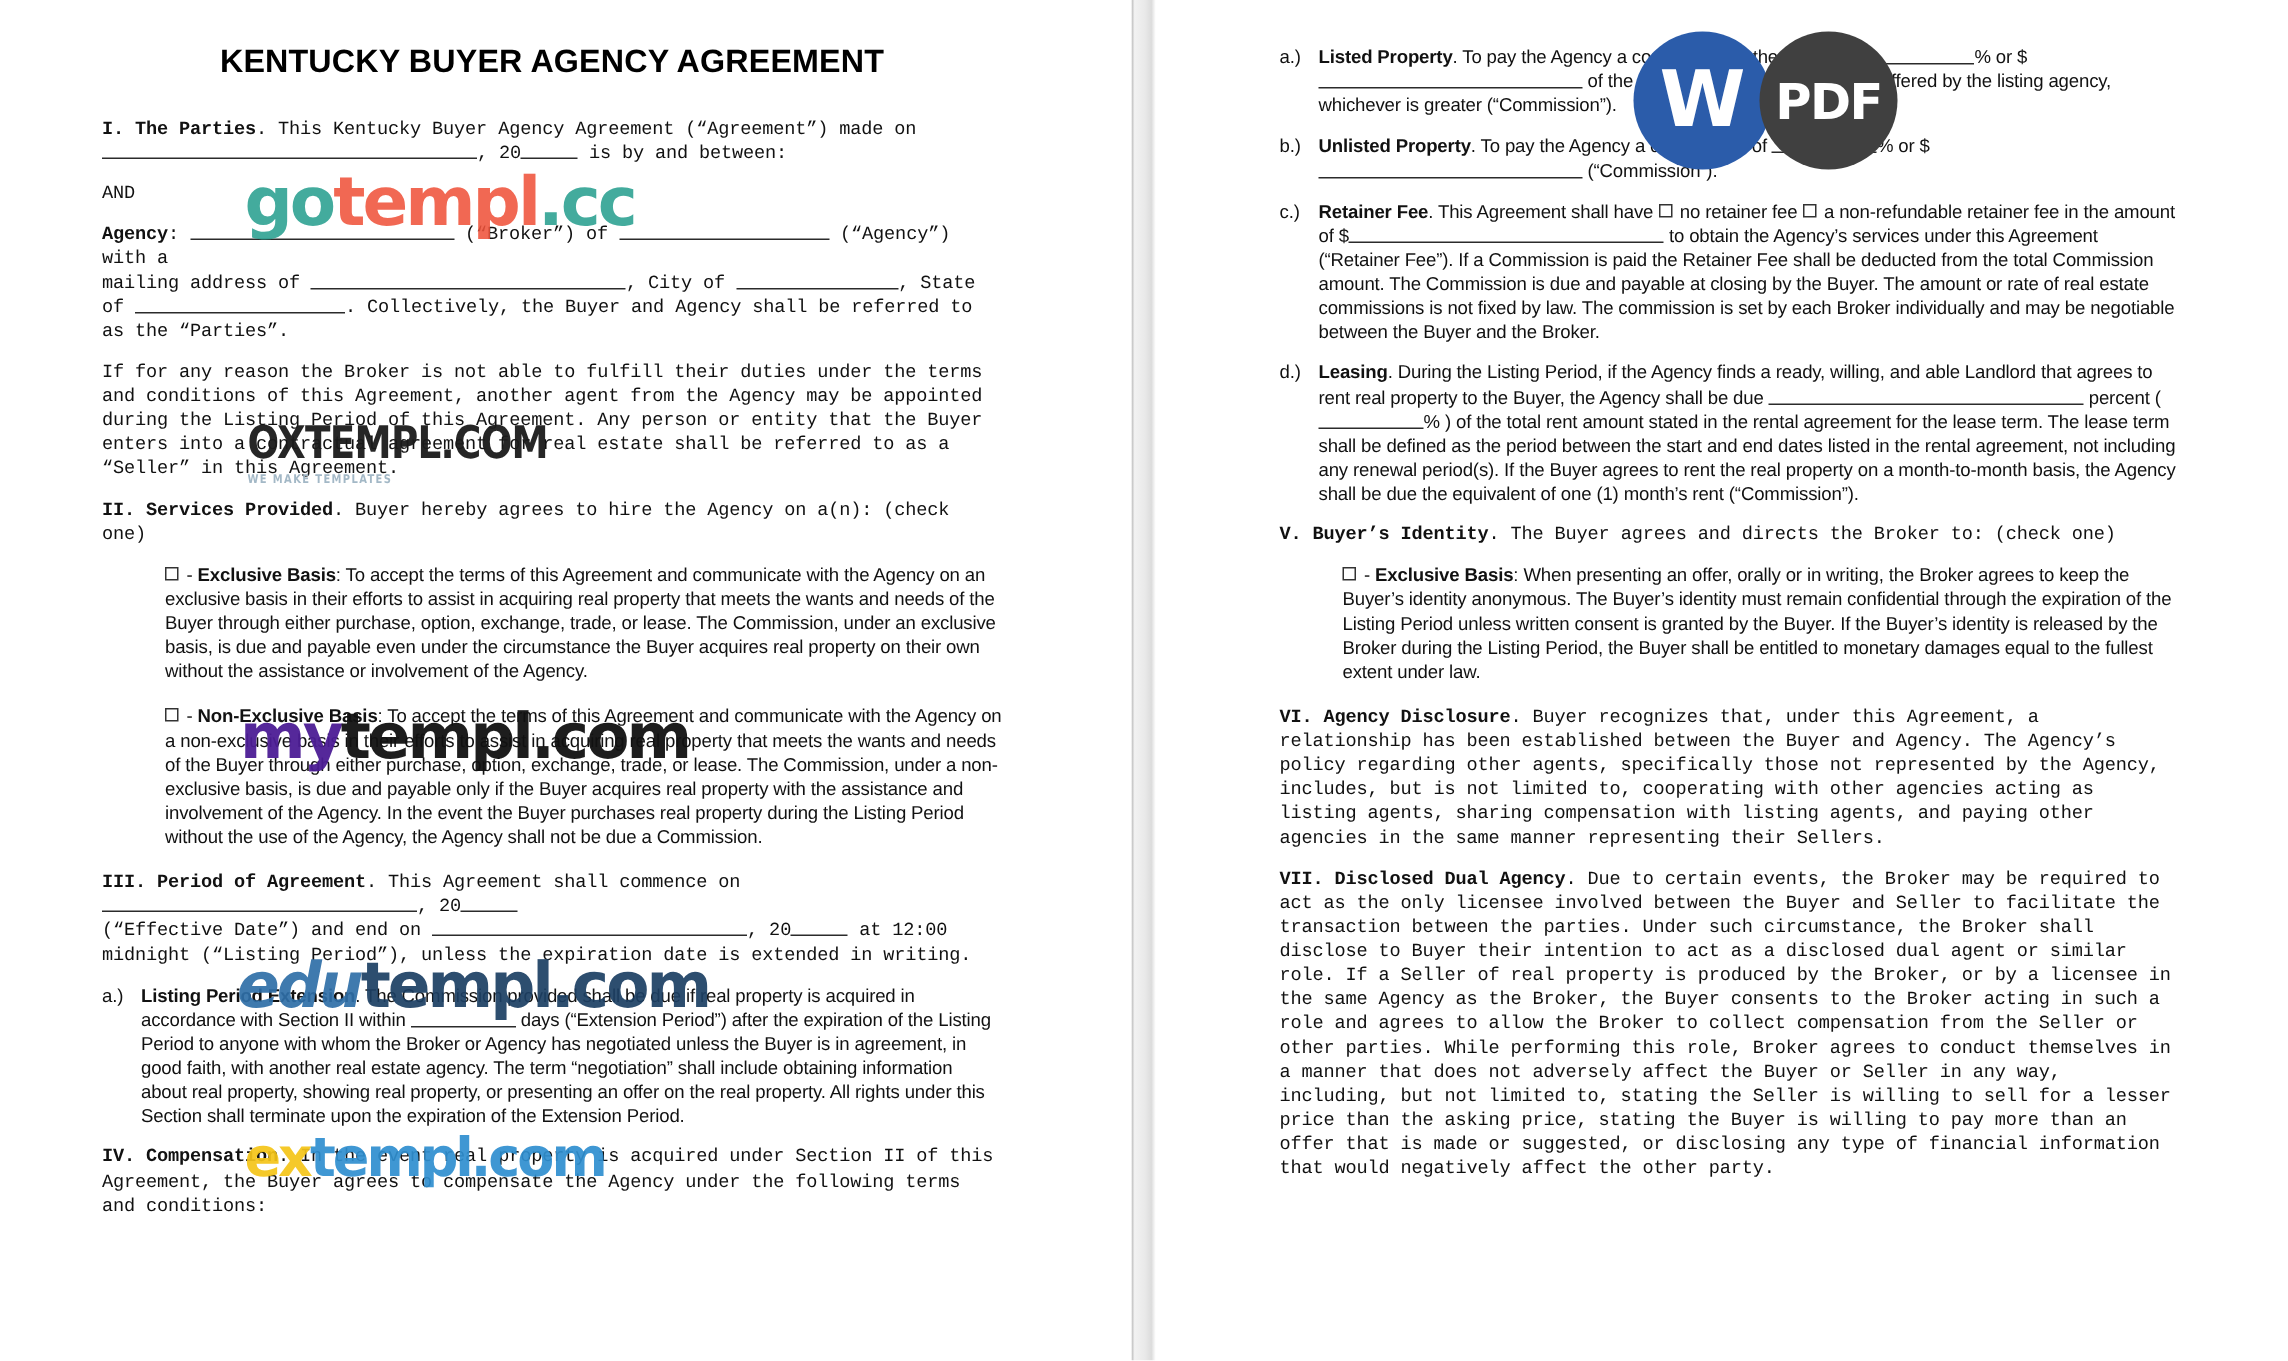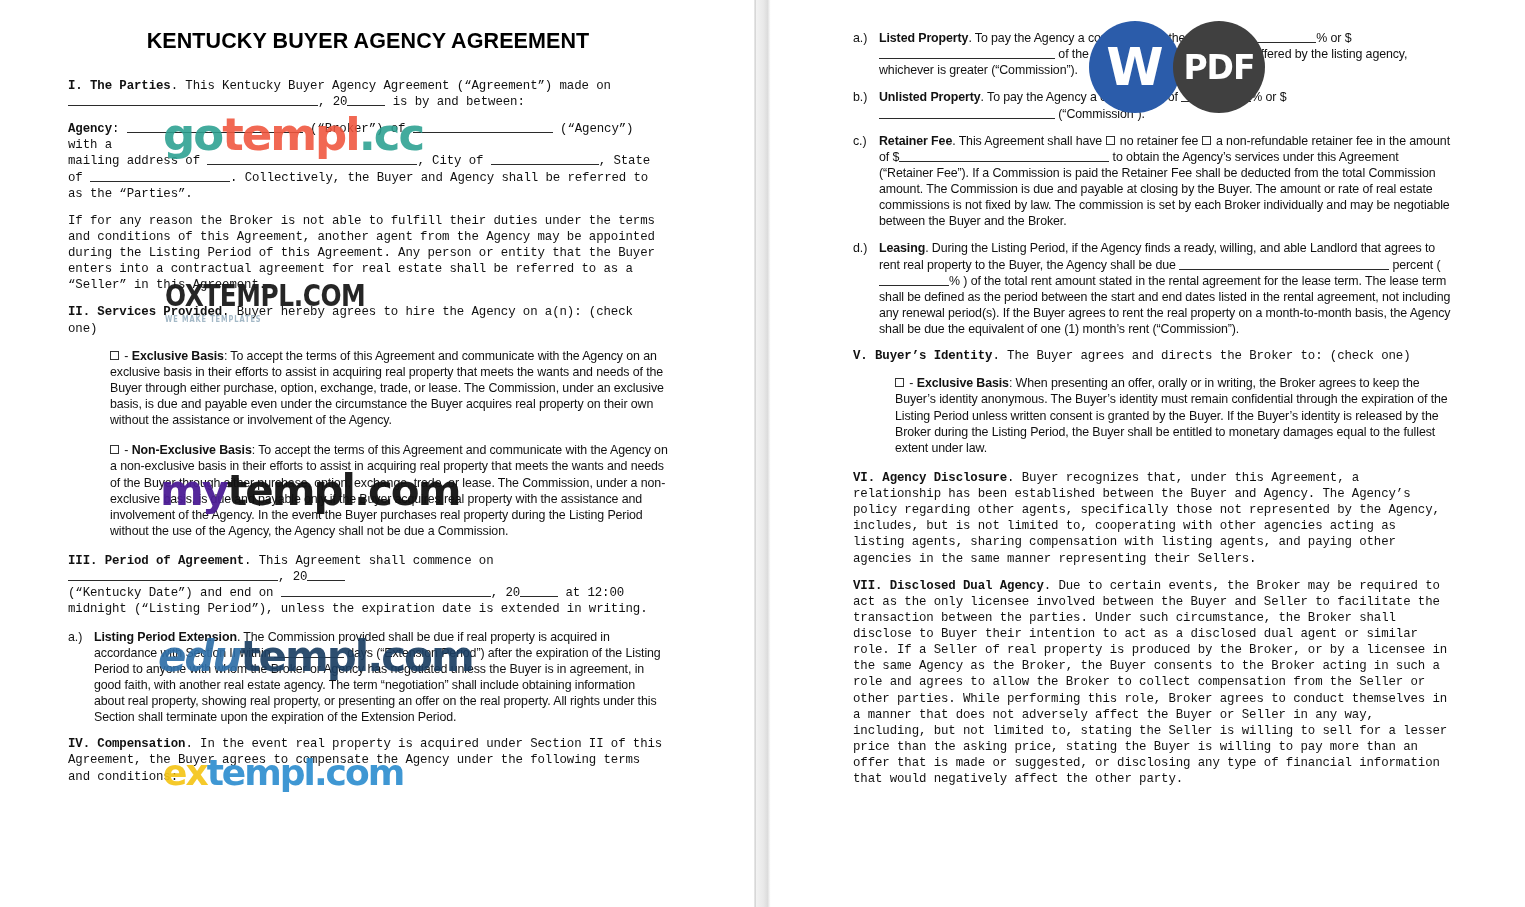--- a/index.html
+++ b/index.html
@@ -186,20 +186,21 @@
       <div class="left-content doc">
 
         <div class="doc-title">KENTUCKY BUYER AGENCY AGREEMENT</div>
 
         <p>
           <b>I. The Parties</b><span>. This Kentucky Buyer Agency Agreement (“Agreement”) made on</span><br>
           <span class="fill f-3xl"></span><span>, 20</span><span class="fill f-xs"></span><span> is by and between:</span>
         </p>
 
 
+        <p>AND</p>
 
         <p>
           <b>Agency</b><span>: </span><span class="fill f-xl"></span><span> (“Broker”) of </span><span class="fill f-l"></span><span> (“Agency”) with a</span><br>
           <span>mailing address of </span><span class="fill f-2xl"></span><span>, City of </span><span class="fill f-m"></span><span>, State</span><br>
           <span>of </span><span class="fill f-l"></span><span>. Collectively, the Buyer and Agency shall be referred to as the “Parties”.</span>
         </p>
 
         <p>If for any reason the Broker is not able to fulfill their duties under the terms and conditions of this Agreement, another agent from the Agency may be appointed during the Listing Period of this Agreement. Any person or entity that the Buyer enters into a contractual agreement for real estate shall be referred to as a “Seller” in this Agreement.</p>
 
         <p>
@@ -209,21 +210,21 @@
         <div class="checkblock">
           <span class="cb"></span><span> - </span><b>Exclusive Basis</b><span>: To accept the terms of this Agreement and communicate with the Agency on an exclusive basis in their efforts to assist in acquiring real property that meets the wants and needs of the Buyer through either purchase, option, exchange, trade, or lease. The Commission, under an exclusive basis, is due and payable even under the circumstance the Buyer acquires real property on their own without the assistance or involvement of the Agency.</span>
         </div>
 
         <div class="checkblock">
           <span class="cb"></span><span> - </span><b>Non-Exclusive Basis</b><span>: To accept the terms of this Agreement and communicate with the Agency on a non-exclusive basis in their efforts to assist in acquiring real property that meets the wants and needs of the Buyer through either purchase, option, exchange, trade, or lease. The Commission, under a non-exclusive basis, is due and payable only if the Buyer acquires real property with the assistance and involvement of the Agency. In the event the Buyer purchases real property during the Listing Period without the use of the Agency, the Agency shall not be due a Commission.</span>
         </div>
 
         <p>
           <b>III. Period of Agreement</b><span>. This Agreement shall commence on </span><span class="fill f-2xl"></span><span>, 20</span><span class="fill f-xs"></span><br>
-          <span> (“Kentucky Date”) and end on </span><span class="fill f-2xl"></span><span>, 20</span><span class="fill f-xs"></span><span> at 12:00 midnight (“Listing Period”), unless the expiration date is extended in writing.</span>
+          <span> (“Effective Date”) and end on </span><span class="fill f-2xl"></span><span>, 20</span><span class="fill f-xs"></span><span> at 12:00 midnight (“Listing Period”), unless the expiration date is extended in writing.</span>
         </p>
 
         <div class="list-item indent-1">
           <div class="list-marker">a.)</div>
           <div class="list-body">
             <b>Listing Period Extension</b><span>. The Commission provided shall be due if real property is acquired in accordance with Section II within </span><span class="fill f-s"></span><span> days (“Extension Period”) after the expiration of the Listing Period to anyone with whom the Broker or Agency has negotiated unless the Buyer is in agreement, in good faith, with another real estate agency. The term “negotiation” shall include obtaining information about real property, showing real property, or presenting an offer on the real property. All rights under this Section shall terminate upon the expiration of the Extension Period.</span>
           </div>
         </div>
 
         <p>

